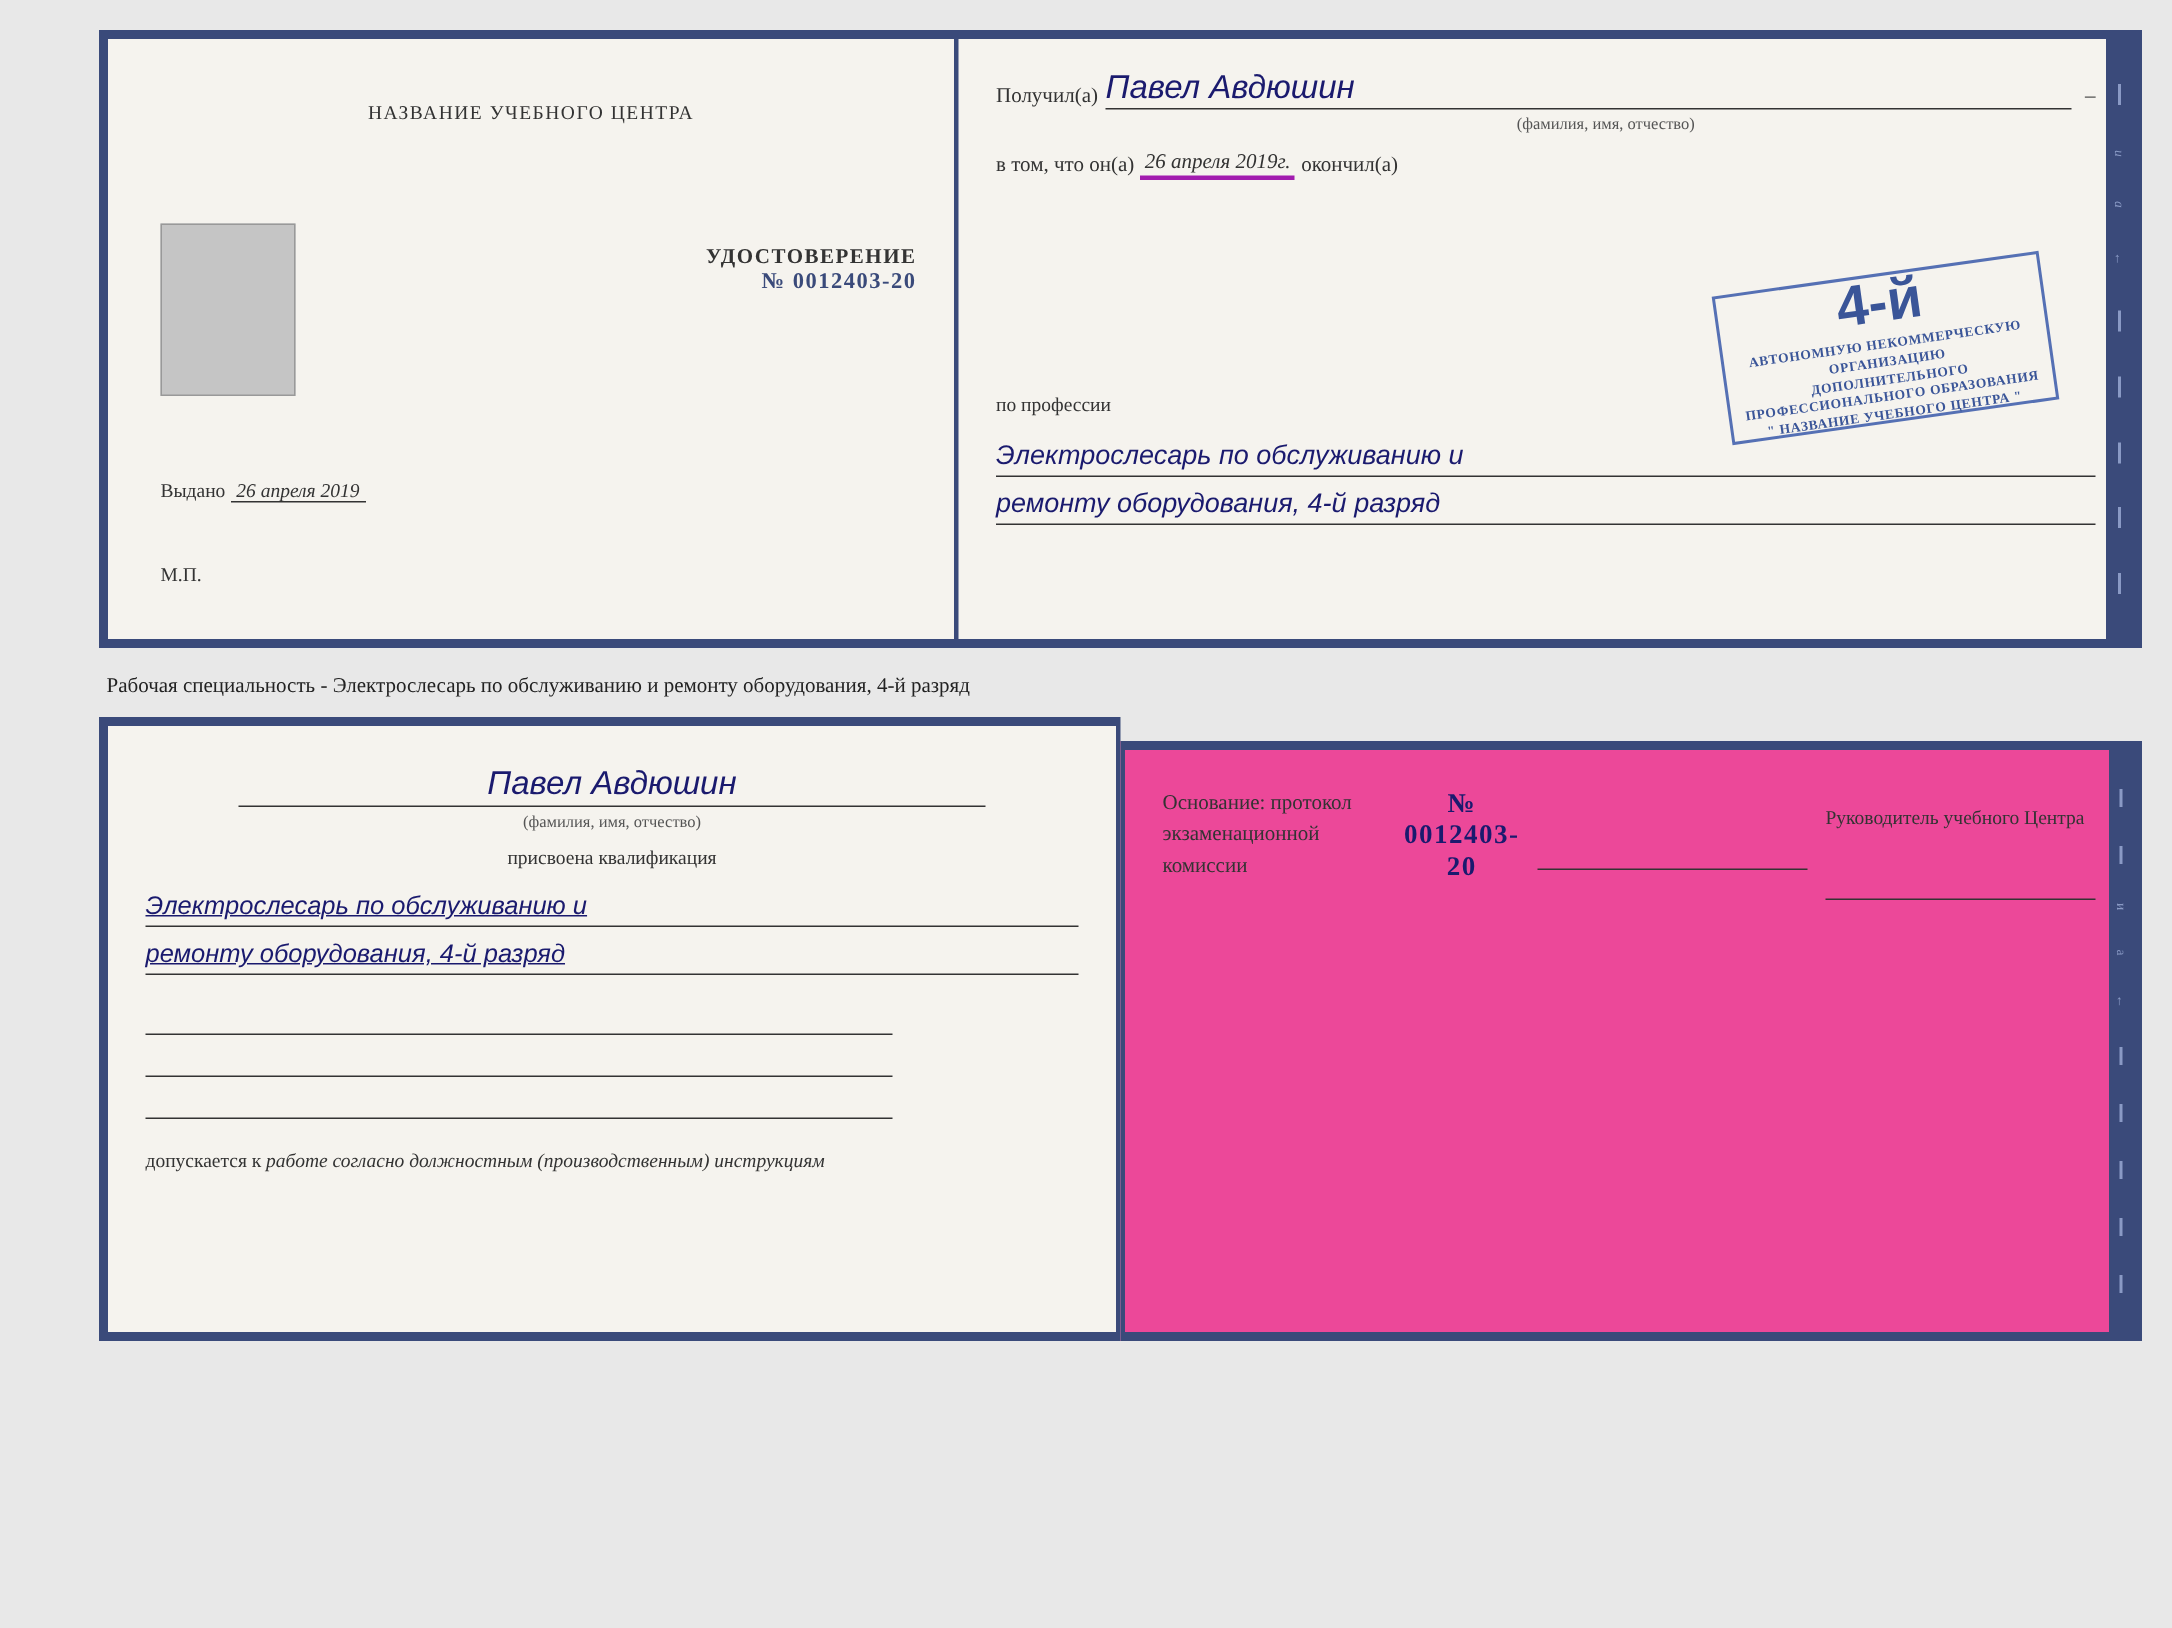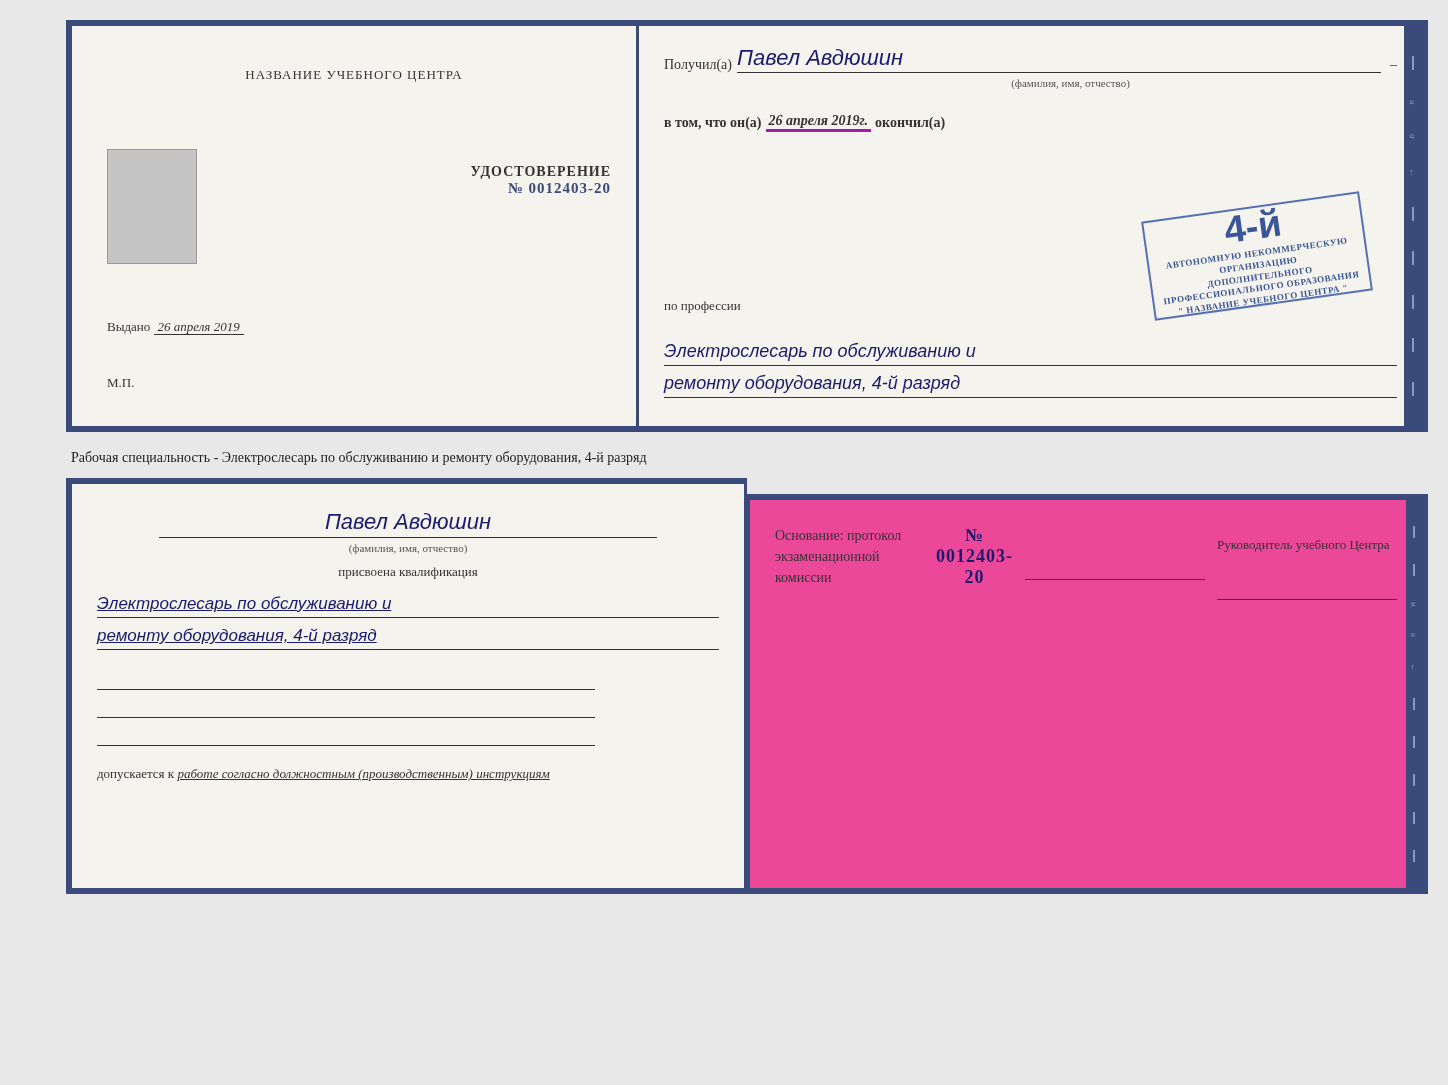--- a/index.html
+++ b/index.html
@@ -37,21 +37,21 @@
       justify-content: space-between;
       min-height: 400px;
       position: relative;
     }
 
     .doc-right {
       width: 58%;
       padding: 20px 25px;
       display: flex;
       flex-direction: column;
-      gap: 24px;
+      gap: 12px;
       position: relative;
     }
 
     
     .spine-right {
       position: absolute;
       right: 0;
       top: 0;
       bottom: 0;
       width: 18px;
@@ -159,21 +159,20 @@
       margin-top: 2px;
     }
 
     .vtom-line {
       font-size: 14px;
       color: #333;
       display: flex;
       align-items: center;
       flex-wrap: wrap;
       gap: 4px;
-      font-weight: bold;
     }
 
     .vtom-date {
       font-style: italic;
       font-size: 14px;
       color: #333;
       border-bottom: 3px solid #a21caf;
       padding: 0 3px;
     }
 
@@ -314,21 +313,20 @@
     }
 
     .dopuskaetsya-block {
       font-size: 13px;
       color: #333;
       margin-top: 10px;
     }
 
     .dopusk-italic {
       font-style: italic;
-      text-decoration: underline;
       color: #333;
     }
 
     .osnovanie-title {
       font-size: 14px;
       color: #333;
       line-height: 1.5;
     }
 
     .protocol-number {

